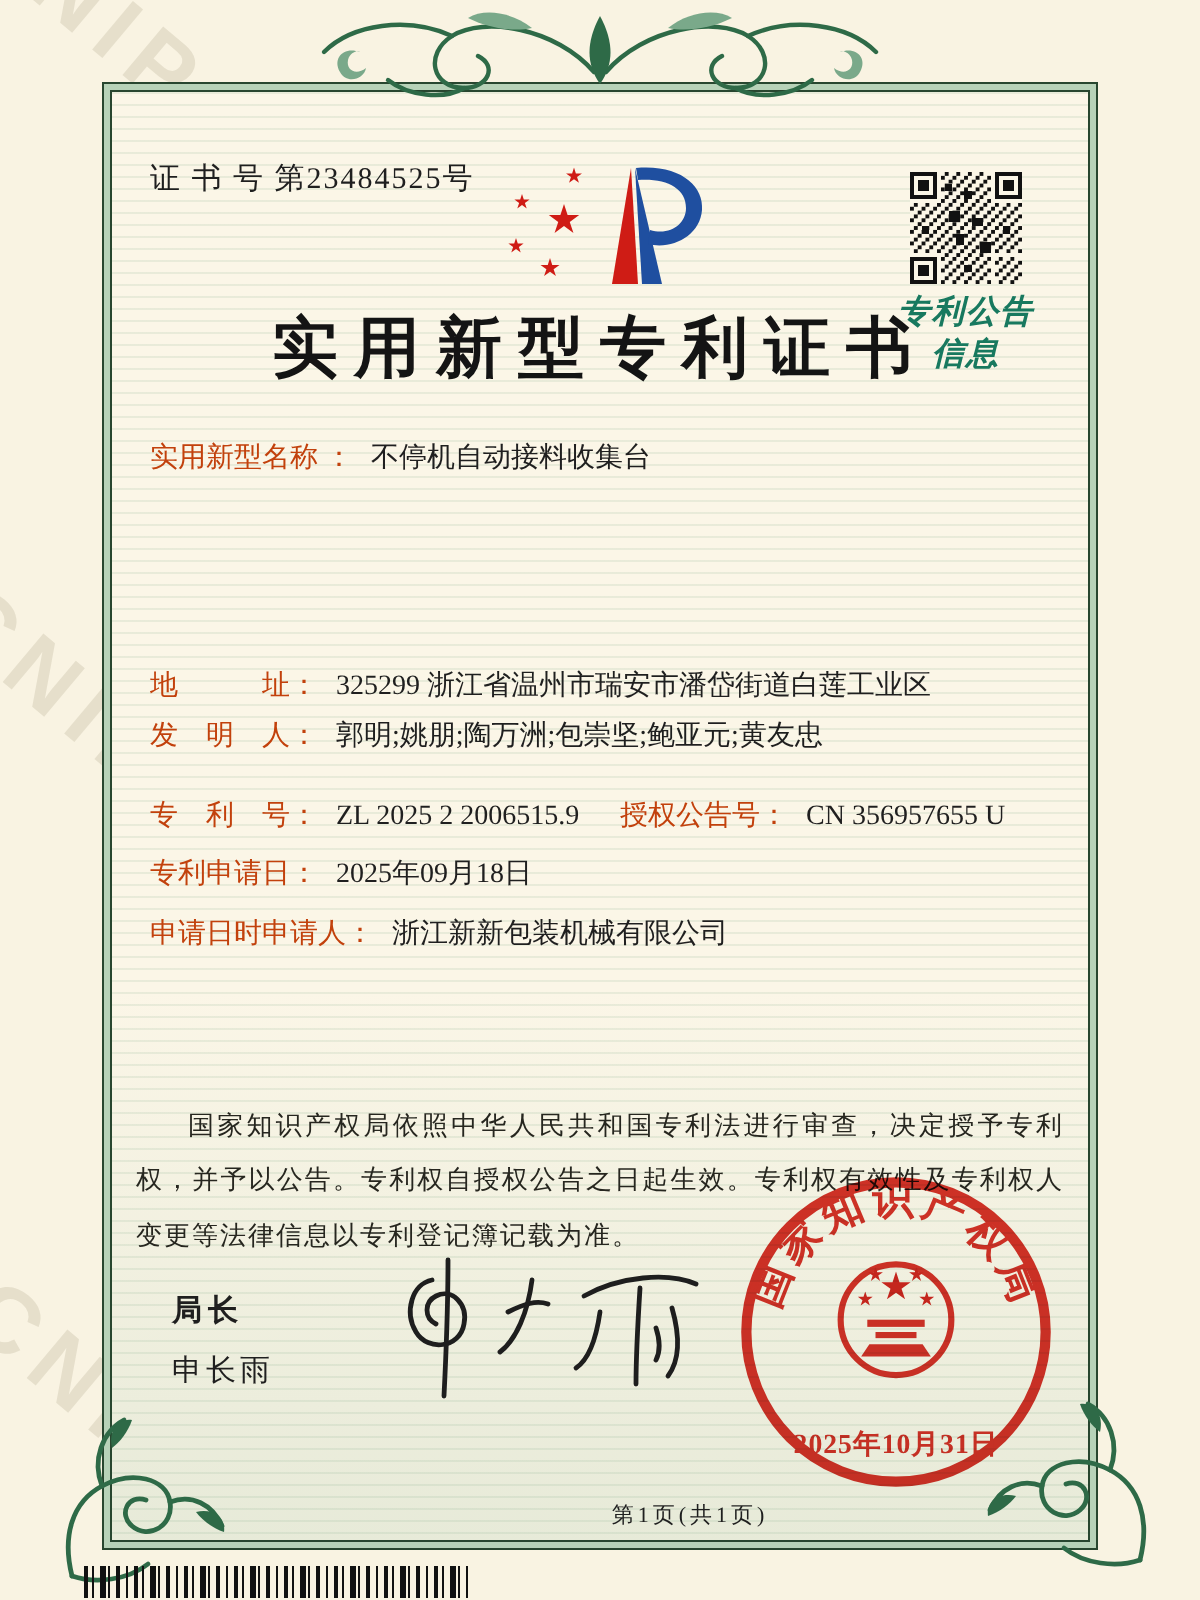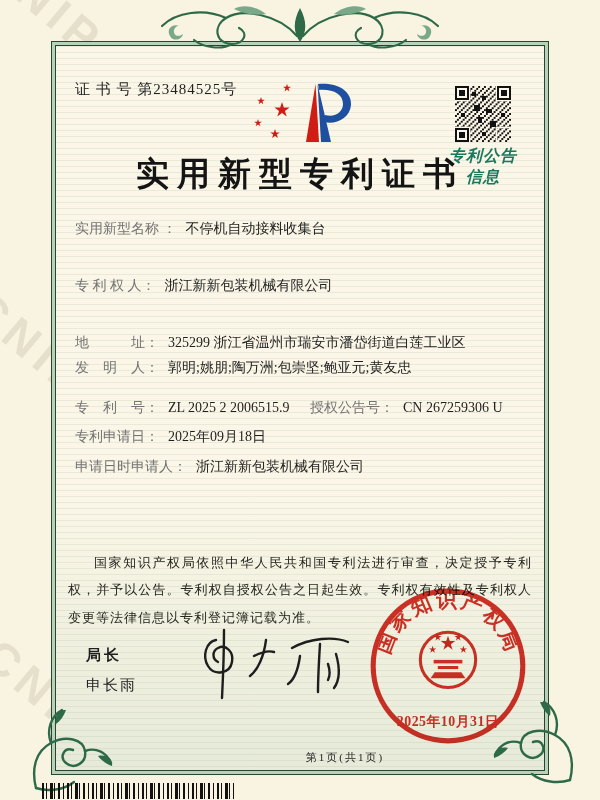--- a/index.html
+++ b/index.html
@@ -37,21 +37,21 @@
   .qr-label{
     position:absolute;left:442px;top:146px;width:82px;text-align:center;
     font-size:16px;color:#18795f;font-style:italic;letter-spacing:1px;z-index:4;font-weight:bold;
   }
   .title{
     position:absolute;left:0;top:152px;width:100%;text-align:center;
     font-size:33px;font-weight:bold;letter-spacing:8px;color:#141414;z-index:4;
   }
   
   .row{position:absolute;left:75px;width:460px;font-size:14px;z-index:4;white-space:nowrap;}
-  .row .lab{color:#737373;}
+  .row .lab{color:#c2410c;}
   .row .val{margin-left:9px;color:#1f1f1f;}
   .col-right{position:absolute;left:235px;top:0;}
   
   .legal{
     position:absolute;left:68px;top:549px;width:464px;font-size:13px;line-height:2.1;
     text-align:justify;text-indent:2em;letter-spacing:1px;color:#26261f;z-index:4;
   }
   
   .director-label{position:absolute;left:86px;top:646px;font-size:15px;letter-spacing:3px;font-weight:bold;z-index:4;}
   .director-name{position:absolute;left:86px;top:676px;font-size:15px;letter-spacing:2px;font-weight:normal;z-index:4;}
@@ -187,33 +187,30 @@
         <rect x="2" y="24" width="3" height="3"></rect>
     </g>
   </svg>
   <div class="qr-label">专利公告信息</div>
 
   <div class="title">实用新型专利证书</div>
 
   <div class="row" style="top:220px">
     <span class="lab">实用新型名称 ：</span><span class="val">不停机自动接料收集台</span>
   </div>
-  <div class="row" style="top:277px">
-    <span class="lab">专 利 权 人：</span><span class="val">浙江新新包装机械有限公司</span>
-  </div>
   <div class="row" style="top:334px">
     <span class="lab">地　　　址：</span><span class="val">325299 浙江省温州市瑞安市潘岱街道白莲工业区</span>
   </div>
   <div class="row" style="top:359px">
     <span class="lab">发　明　人：</span><span class="val">郭明;姚朋;陶万洲;包崇坚;鲍亚元;黄友忠</span>
   </div>
   <div class="row" style="top:399px">
     <span class="lab">专　利　号：</span><span class="val">ZL 2025 2 2006515.9</span>
     <span class="col-right">
-      <span class="lab">授权公告号：</span><span class="val">CN 267259306 U</span>
+      <span class="lab">授权公告号：</span><span class="val">CN 356957655 U</span>
     </span>
   </div>
   <div class="row" style="top:428px">
     <span class="lab">专利申请日：</span><span class="val">2025年09月18日</span>
   </div>
   <div class="row" style="top:458px">
     <span class="lab">申请日时申请人：</span><span class="val">浙江新新包装机械有限公司</span>
   </div>
 
   <div class="legal">国家知识产权局依照中华人民共和国专利法进行审查，决定授予专利权，并予以公告。专利权自授权公告之日起生效。专利权有效性及专利权人变更等法律信息以专利登记簿记载为准。</div>

